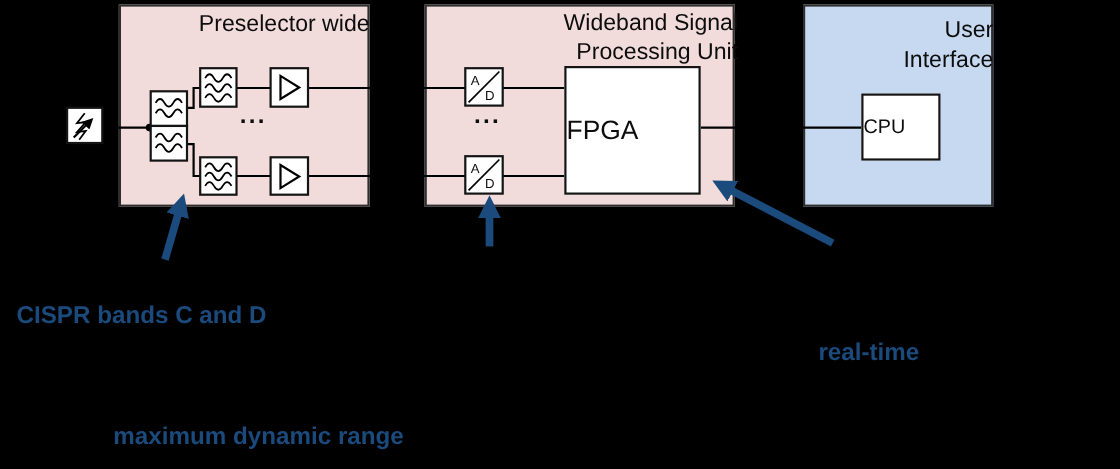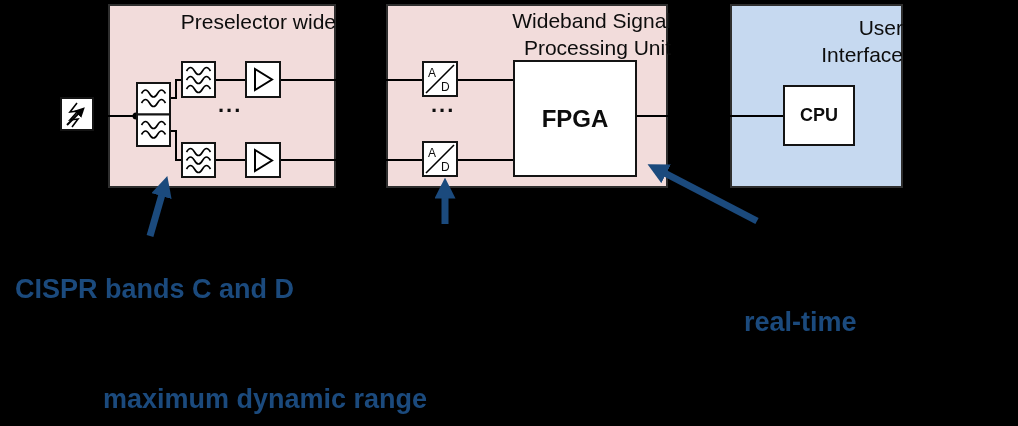--- a/index.html
+++ b/index.html
@@ -11,30 +11,29 @@
   .pink{background:#f2dcdb;}
   .blue{background:#c6d9f0;}
   .overlay{position:absolute;left:0;top:0;z-index:5;}
   .layer2{z-index:2;}
   .title{
     position:absolute;z-index:6;text-align:right;font-size:21px;line-height:27px;
     color:#0d0d0d;
   }
   .whitebox{
     position:absolute;z-index:6;background:#ffffff;border:2px solid #141414;
-    box-sizing:border-box;display:flex;align-items:center;justify-content:center;
+    box-sizing:border-box;display:flex;align-items:center;
     color:#0d0d0d;
-    font-weight:bold;
   }
   .dots{
     position:absolute;z-index:6;font-size:22px;font-weight:700;
     letter-spacing:2px;color:#0d0d0d;line-height:20px;
   }
   .anno{
-    position:absolute;z-index:6;font-size:27px;font-weight:700;
+    position:absolute;z-index:6;font-size:22px;font-weight:700;
     color:#1b4a7d;white-space:nowrap;
   }
 </style>
 </head>
 <body>
 
 <div class="stage">
 
   <div class="bigbox pink layer2" style="left:108px;top:4px;width:228px;height:184px"></div>
   <div class="bigbox pink layer2" style="left:386px;top:4px;width:282px;height:184px"></div>

